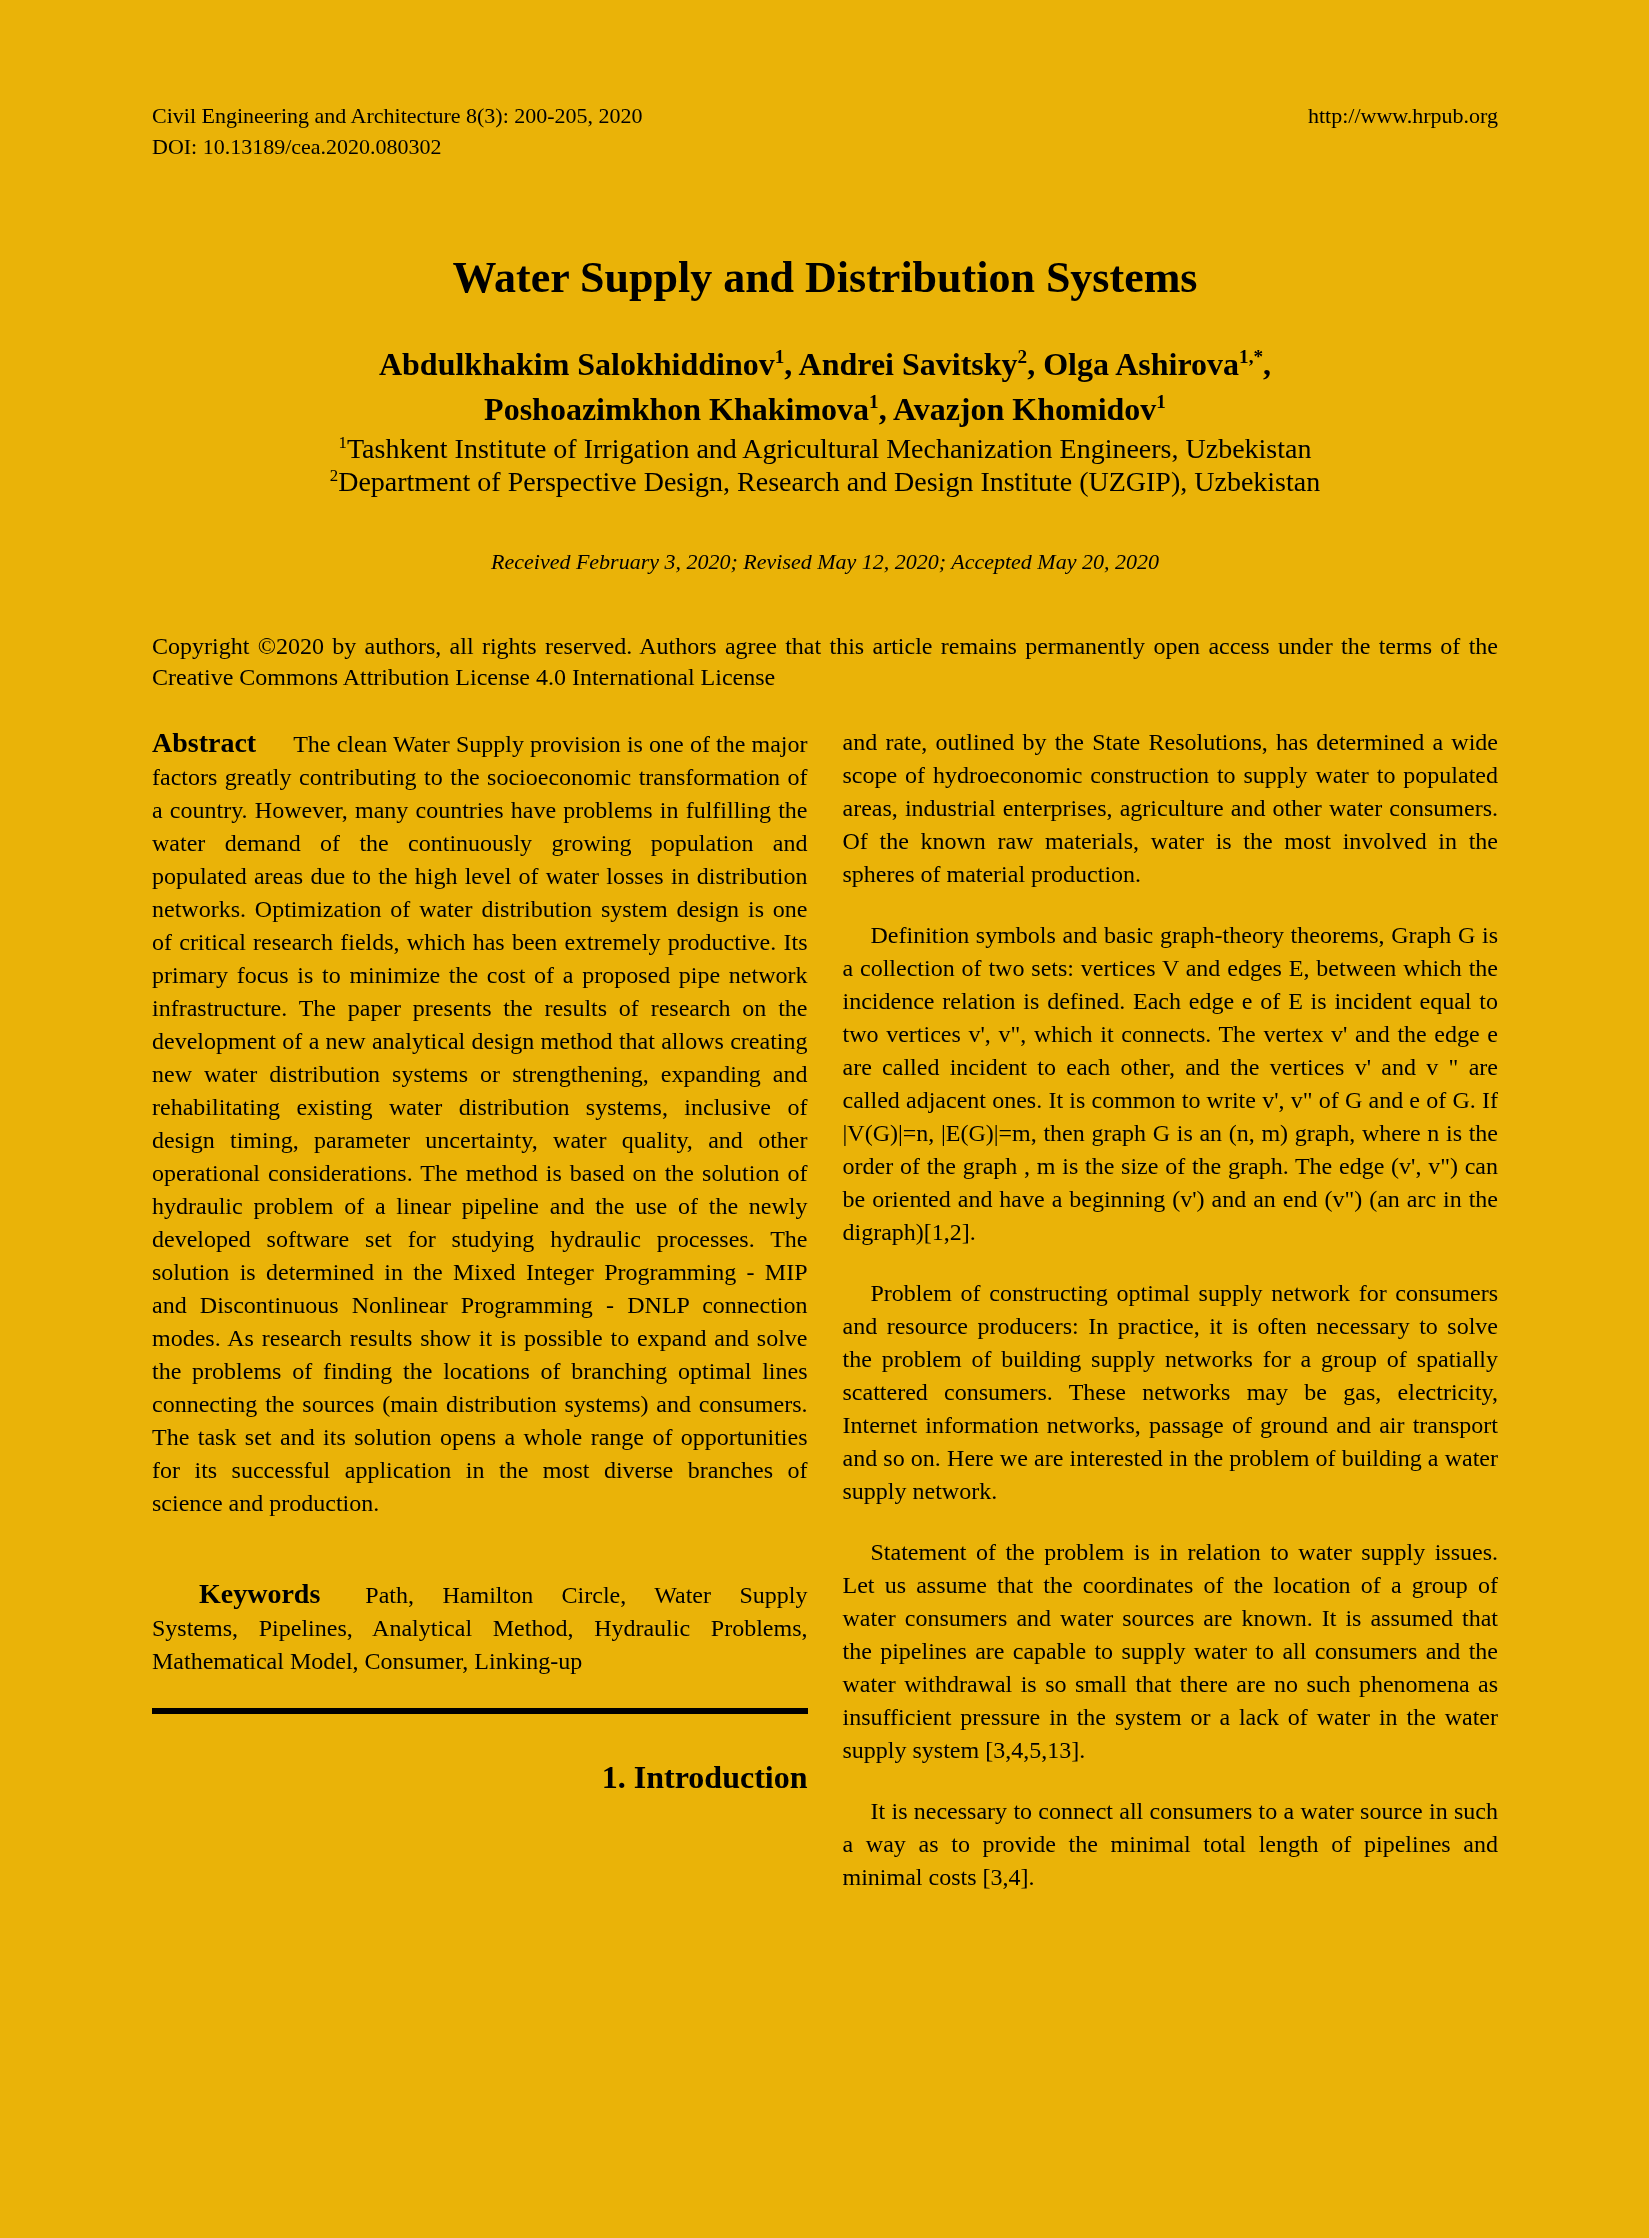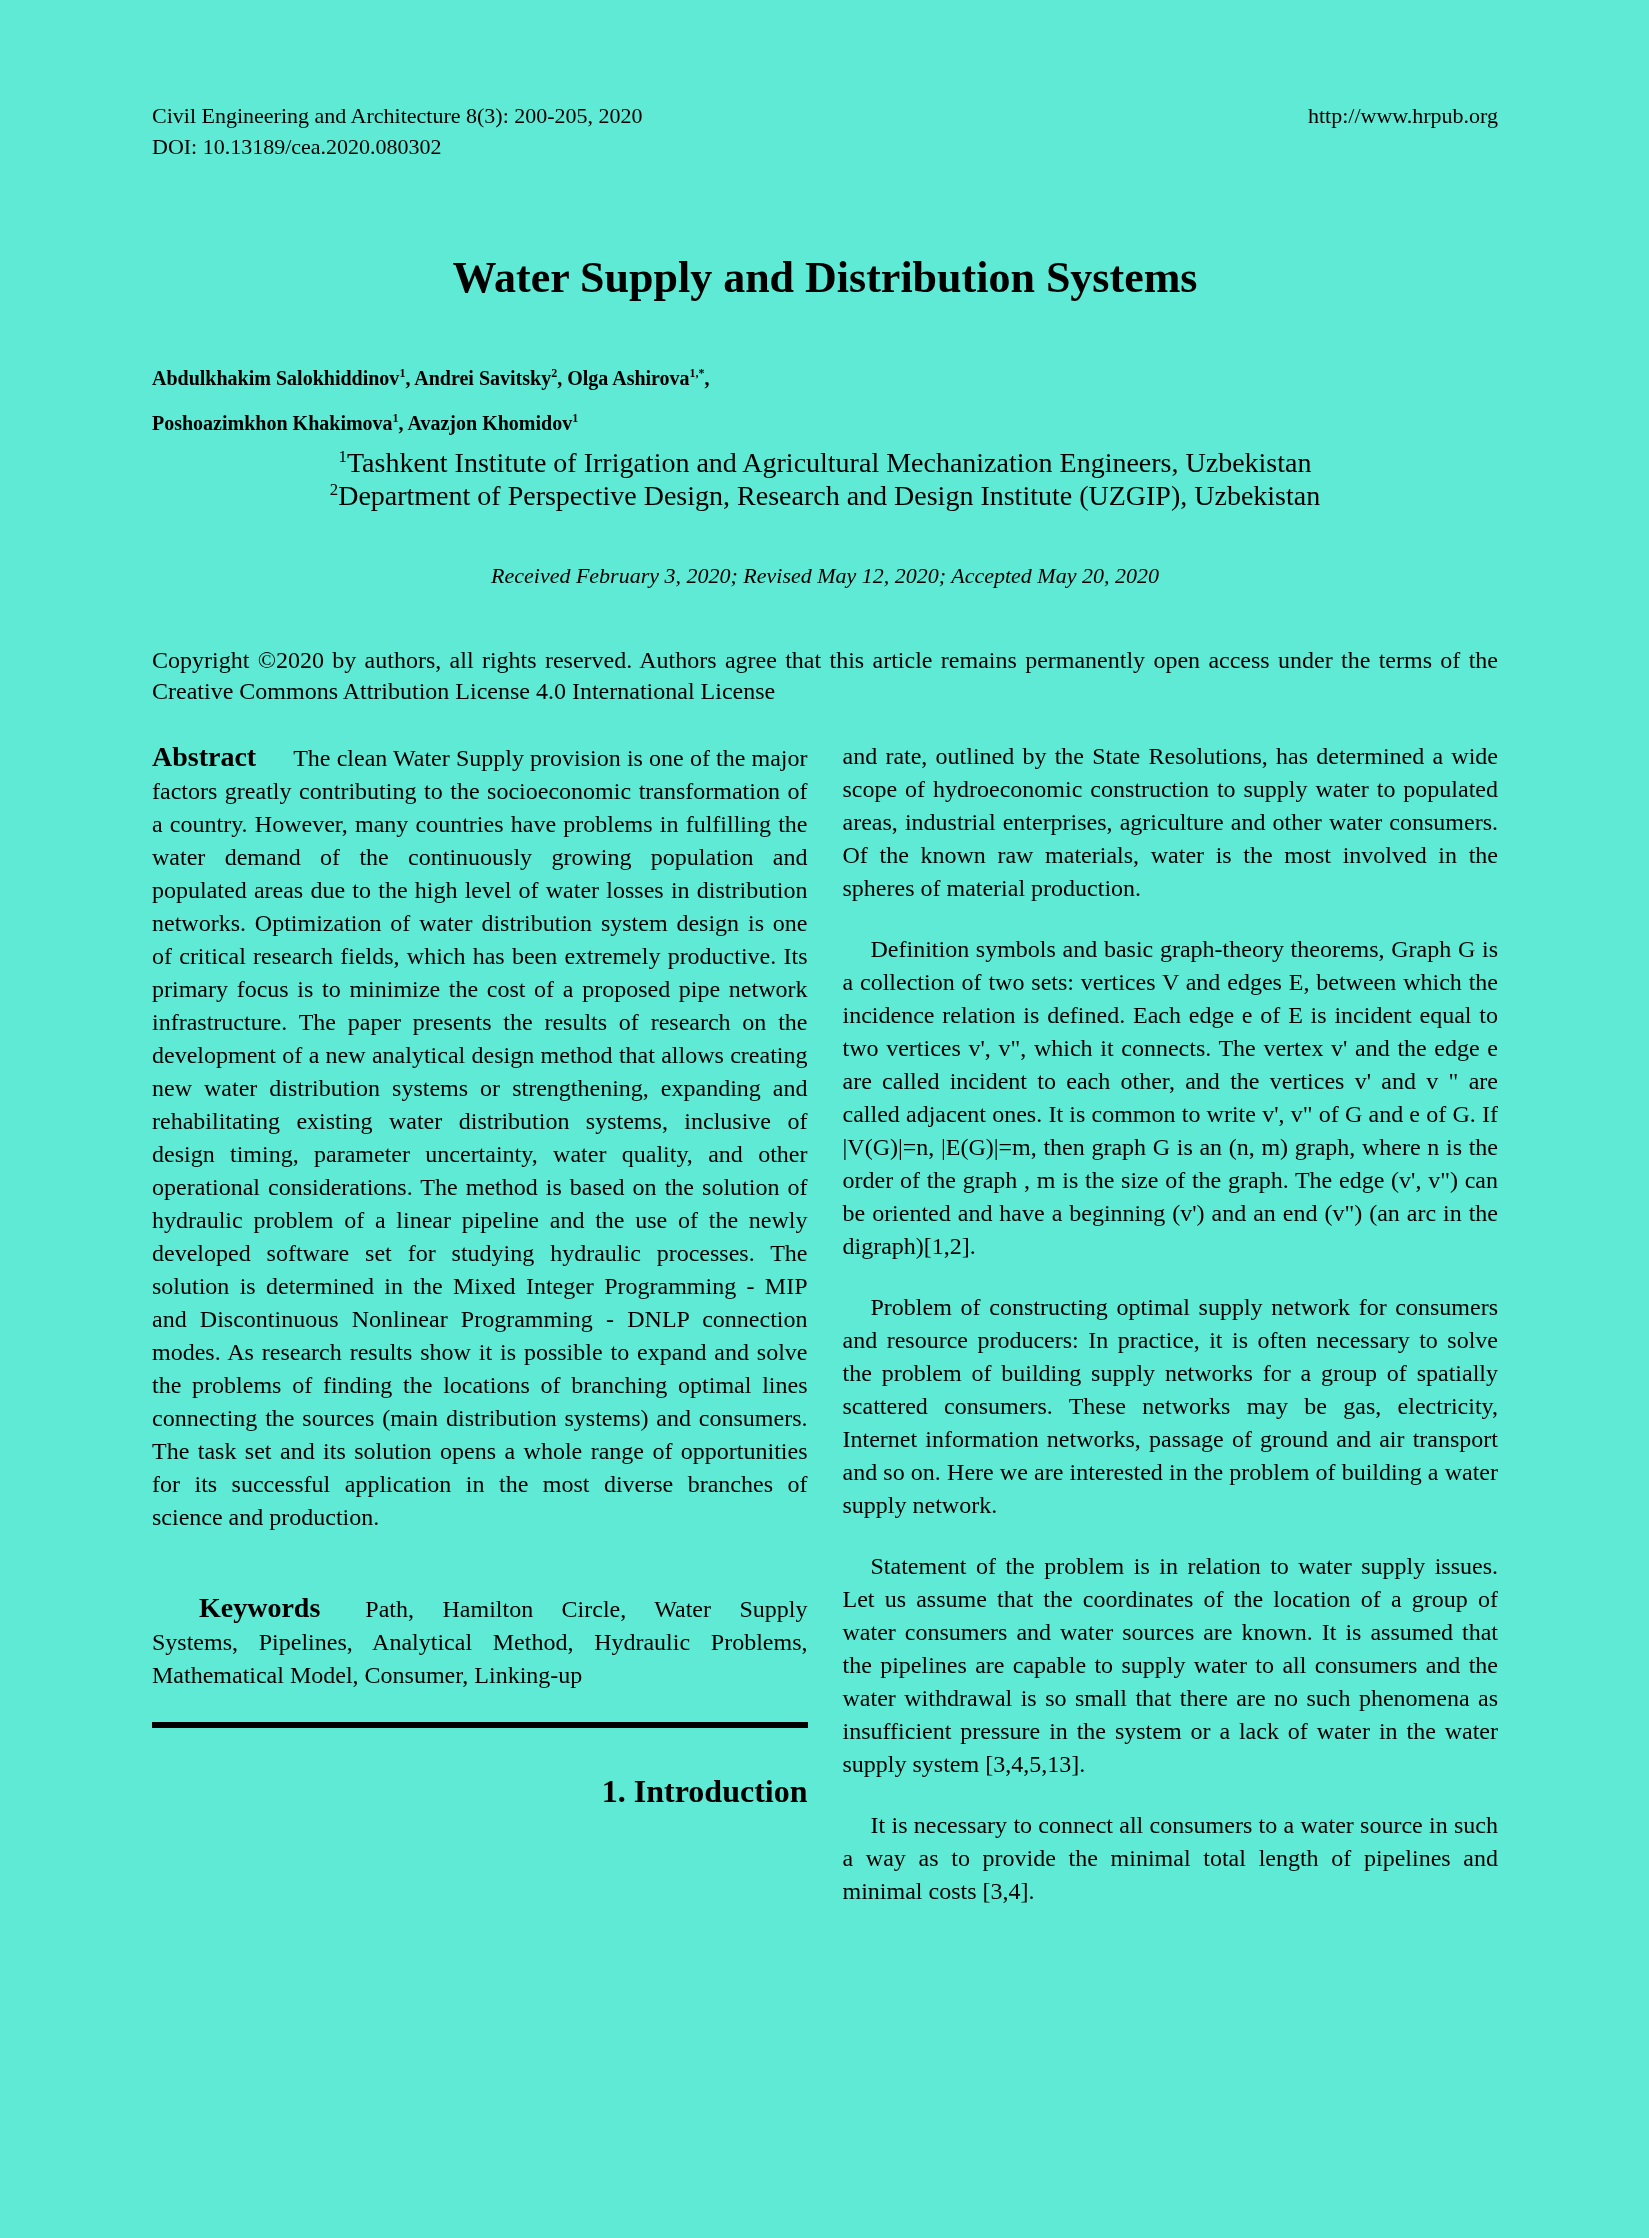--- a/index.html
+++ b/index.html
@@ -1,20 +1,20 @@
 <!DOCTYPE html>
 <html style="font-size:10.6px"><head>
 <meta charset="utf-8">
 <style>
   * { margin: 0; padding: 0; box-sizing: border-box; }
   html, body { background: #ffffff; }
   .page {
     width: 1650px;
     height: 2239px;
-    background: #5eead4;
+    background: #eab308;
     color: #000000;
     font-family: "Liberation Serif", "DejaVu Serif", serif;
     padding: 0 152px;
     overflow: hidden;
   }
   .hdr {
     padding-top: 100px;
     display: flex;
     justify-content: space-between;
     align-items: flex-start;
@@ -26,23 +26,23 @@
   .title {
     margin-top: 81px;
     text-align: center;
     font-size: 44px;
     line-height: 70px;
     font-weight: bold;
   }
   .tline { display: block; }
   sup { font-size: 0.60em; vertical-align: super; line-height: 0; }
   .authors {
-    margin-top: 43px;
-    text-align: left;
-    font-size: 20px;
+    margin-top: 29px;
+    text-align: center;
+    font-size: 32px;
     font-weight: bold;
     line-height: 45px;
   }
   .authors-line { display: block; }
   .affil {
     text-align: center;
     font-size: 28px;
     line-height: 33px;
   }
   .received {

